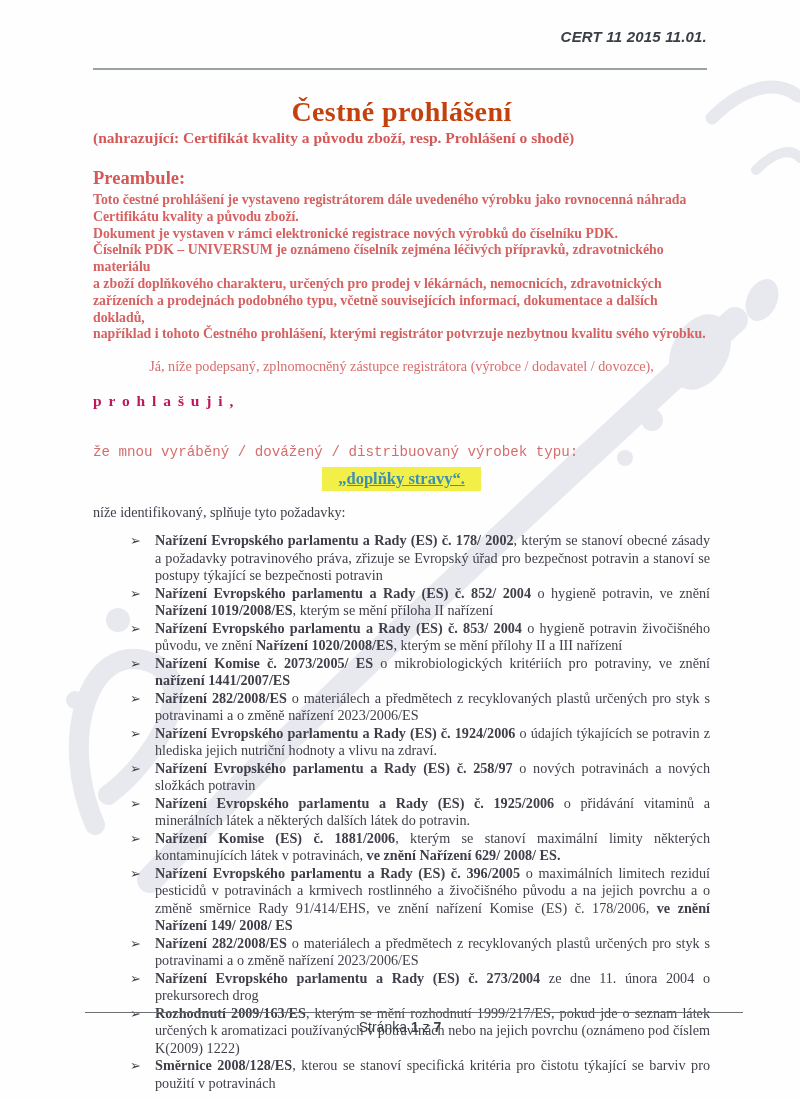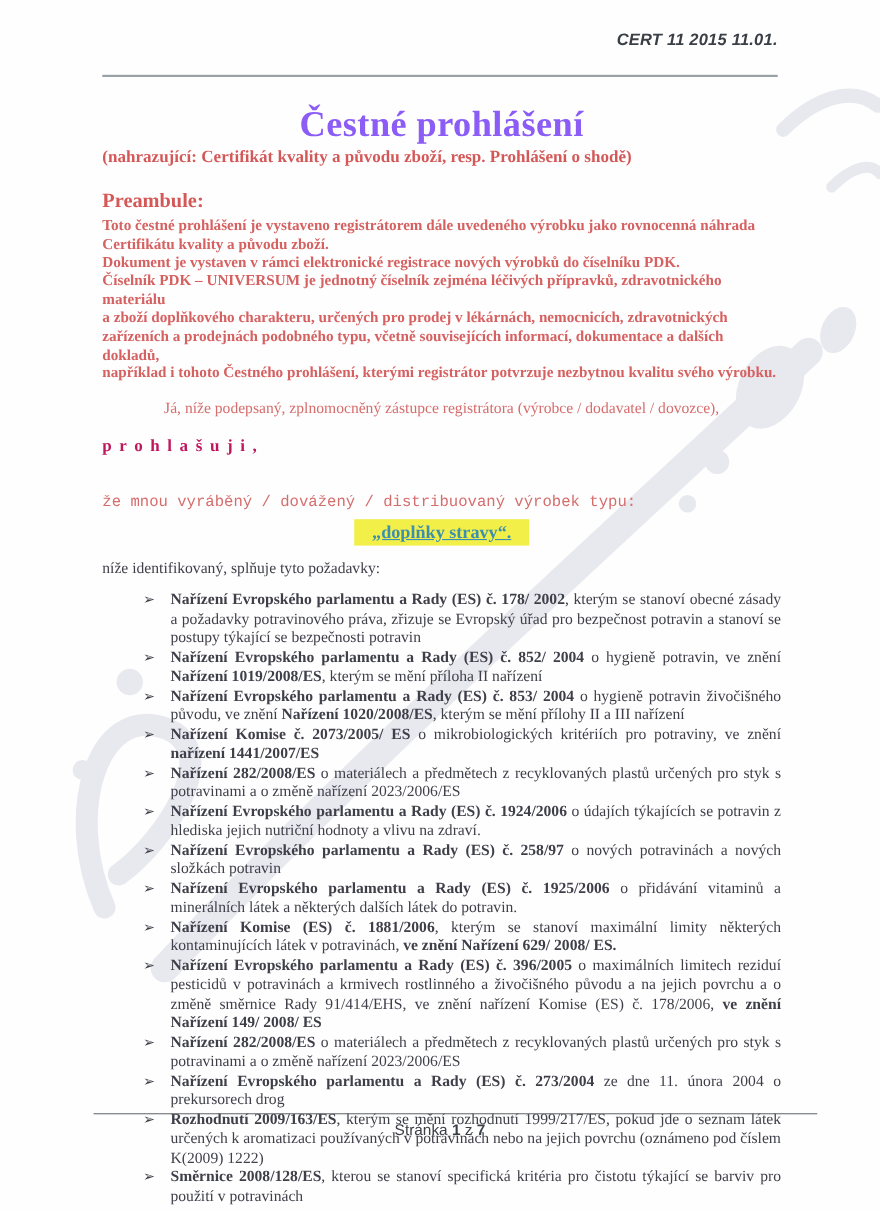--- a/index.html
+++ b/index.html
@@ -12,21 +12,21 @@
 
   .doc-ref {
     position:absolute; top:28px; right:93px;
     font-family:"Liberation Sans", sans-serif; font-style:italic; font-weight:bold;
     font-size:15px; color:#3a3f46; letter-spacing:0.2px;
   }
   .rule-top { position:absolute; top:68px; left:93px; right:93px; border-top:2px solid #9aa2a6; }
 
   .content { position:absolute; top:90px; left:93px; right:90px; }
 
-  .title { margin-top:6px; text-align:center; font-size:33px; font-weight:bold; color:#8b5cf6; letter-spacing:0.4px; }
+  .title { margin-top:6px; text-align:center; font-size:28px; font-weight:bold; color:#c2410c; letter-spacing:0.4px; }
   .subtitle { margin-top:1px; font-size:15.5px; font-weight:bold; color:#d45858; }
 
   .preambule-heading { margin-top:21px; font-size:18.5px; font-weight:bold; color:#d45858; }
   .preambule-lines { margin-top:3px; font-size:13.8px; font-weight:bold; line-height:16.8px; color:#d66161; }
 
   .decl-intro { margin-top:15px; text-align:center; font-size:14.2px; color:#d66d6d; }
   .decl-word { margin-top:17px; text-align:left; font-size:15.5px; font-weight:bold; letter-spacing:1.5px; color:#be185d; }
   .product-intro { margin-top:34px; font-size:14.2px; color:#d66d6d;font-family:Liberation Mono, monospace; }
 
   .highlight-row { margin-top:9px; text-align:center; }
@@ -76,21 +76,21 @@
 
     <div class="content">
       <div class="title">Čestné prohlášení</div>
       <div class="subtitle">(nahrazující: Certifikát kvality a původu zboží, resp. Prohlášení o shodě)</div>
 
       <div class="preambule-heading">Preambule:</div>
       <div class="preambule-lines" id="preambule-lines">
           <div>Toto čestné prohlášení je vystaveno registrátorem dále uvedeného výrobku jako rovnocenná náhrada</div>
           <div>Certifikátu kvality a původu zboží.</div>
           <div>Dokument je vystaven v rámci elektronické registrace nových výrobků do číselníku PDK.</div>
-          <div>Číselník PDK – UNIVERSUM je jednotný číselník zejména léčivých přípravků, zdravotnického materiálu</div>
+          <div>Číselník PDK – UNIVERSUM je oznámeno číselník zejména léčivých přípravků, zdravotnického materiálu</div>
           <div>a zboží doplňkového charakteru, určených pro prodej v lékárnách, nemocnicích, zdravotnických</div>
           <div>zařízeních a prodejnách podobného typu, včetně souvisejících informací, dokumentace a dalších dokladů,</div>
           <div>například i tohoto Čestného prohlášení, kterými registrátor potvrzuje nezbytnou kvalitu svého výrobku.</div>
         </div>
 
       <div class="decl-intro">Já, níže podepsaný, zplnomocněný zástupce registrátora (výrobce / dodavatel / dovozce),</div>
       <div class="decl-word">p r o h l a š u j i ,</div>
       <div class="product-intro">že mnou vyráběný / dovážený  / distribuovaný výrobek typu:</div>
 
       <div class="highlight-row">

